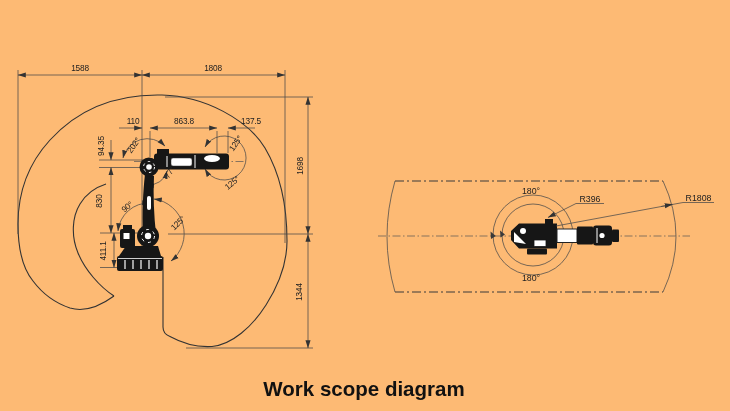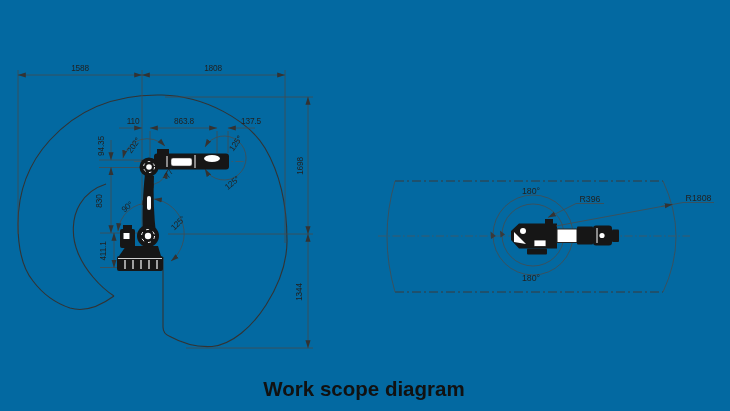--- a/index.html
+++ b/index.html
@@ -1,16 +1,16 @@
 <!DOCTYPE html>
 <html><head>
 <meta charset="utf-8">
 <style>
   html,body{margin:0;padding:0;background:#fff;}
-  #stage{position:relative;width:730px;height:411px;background:#0369a1;overflow:hidden;
+  #stage{position:relative;width:730px;height:411px;background:#fdba74;overflow:hidden;
          font-family:"Liberation Sans",sans-serif;}
   svg{position:absolute;left:0;top:0;}
   text{font-family:"Liberation Sans",sans-serif;fill:#222;}
   .dim{font-size:8.3px;letter-spacing:-0.2px;}
   .rlab{font-size:8.8px;}
   .title{font-size:20.5px;font-weight:bold;fill:#111;}
   .thin{stroke:#4a4a4a;stroke-width:0.75;fill:none;}
   .med{stroke:#333;stroke-width:1.1;fill:none;}
   .cl{stroke:#555;stroke-width:0.7;fill:none;stroke-dasharray:8 2.5 1.5 2.5;}
   .sd{stroke:#3a3a3a;stroke-width:1;fill:none;stroke-dasharray:9 3 2 3;}

